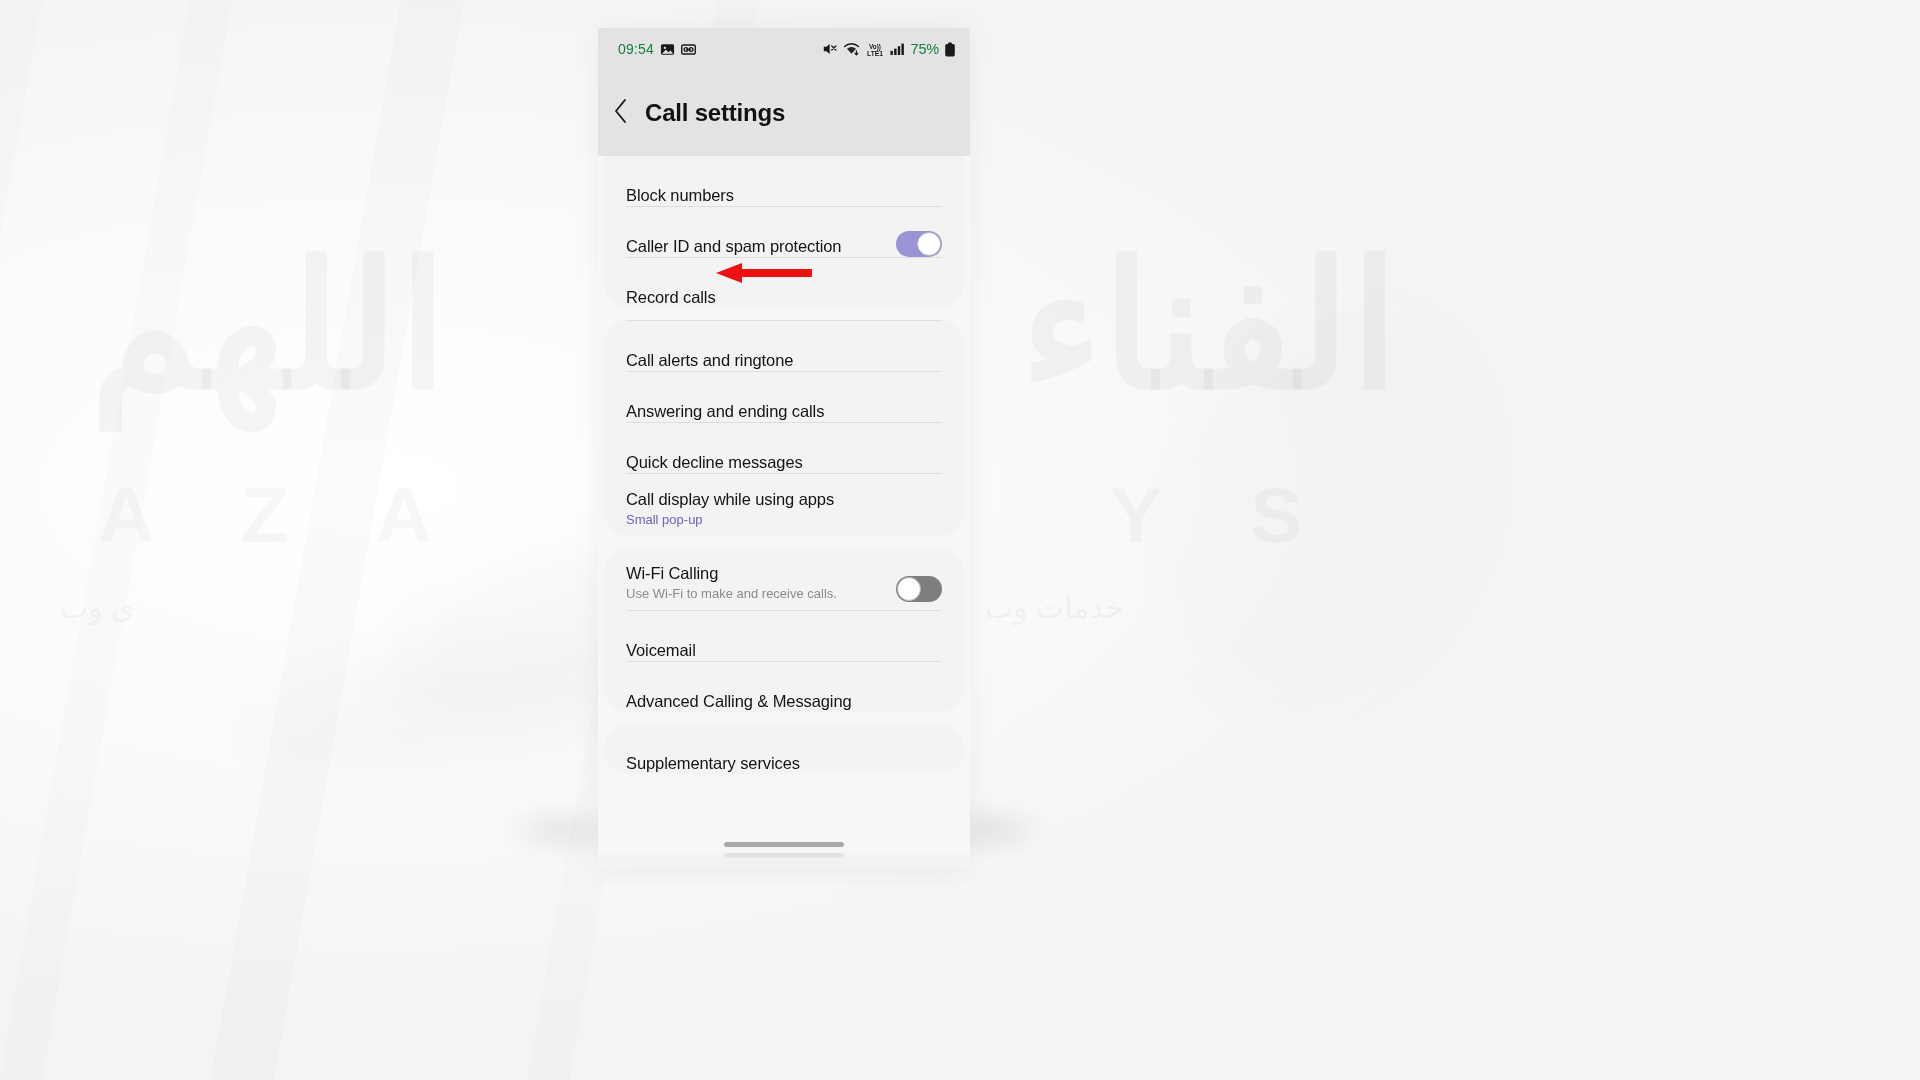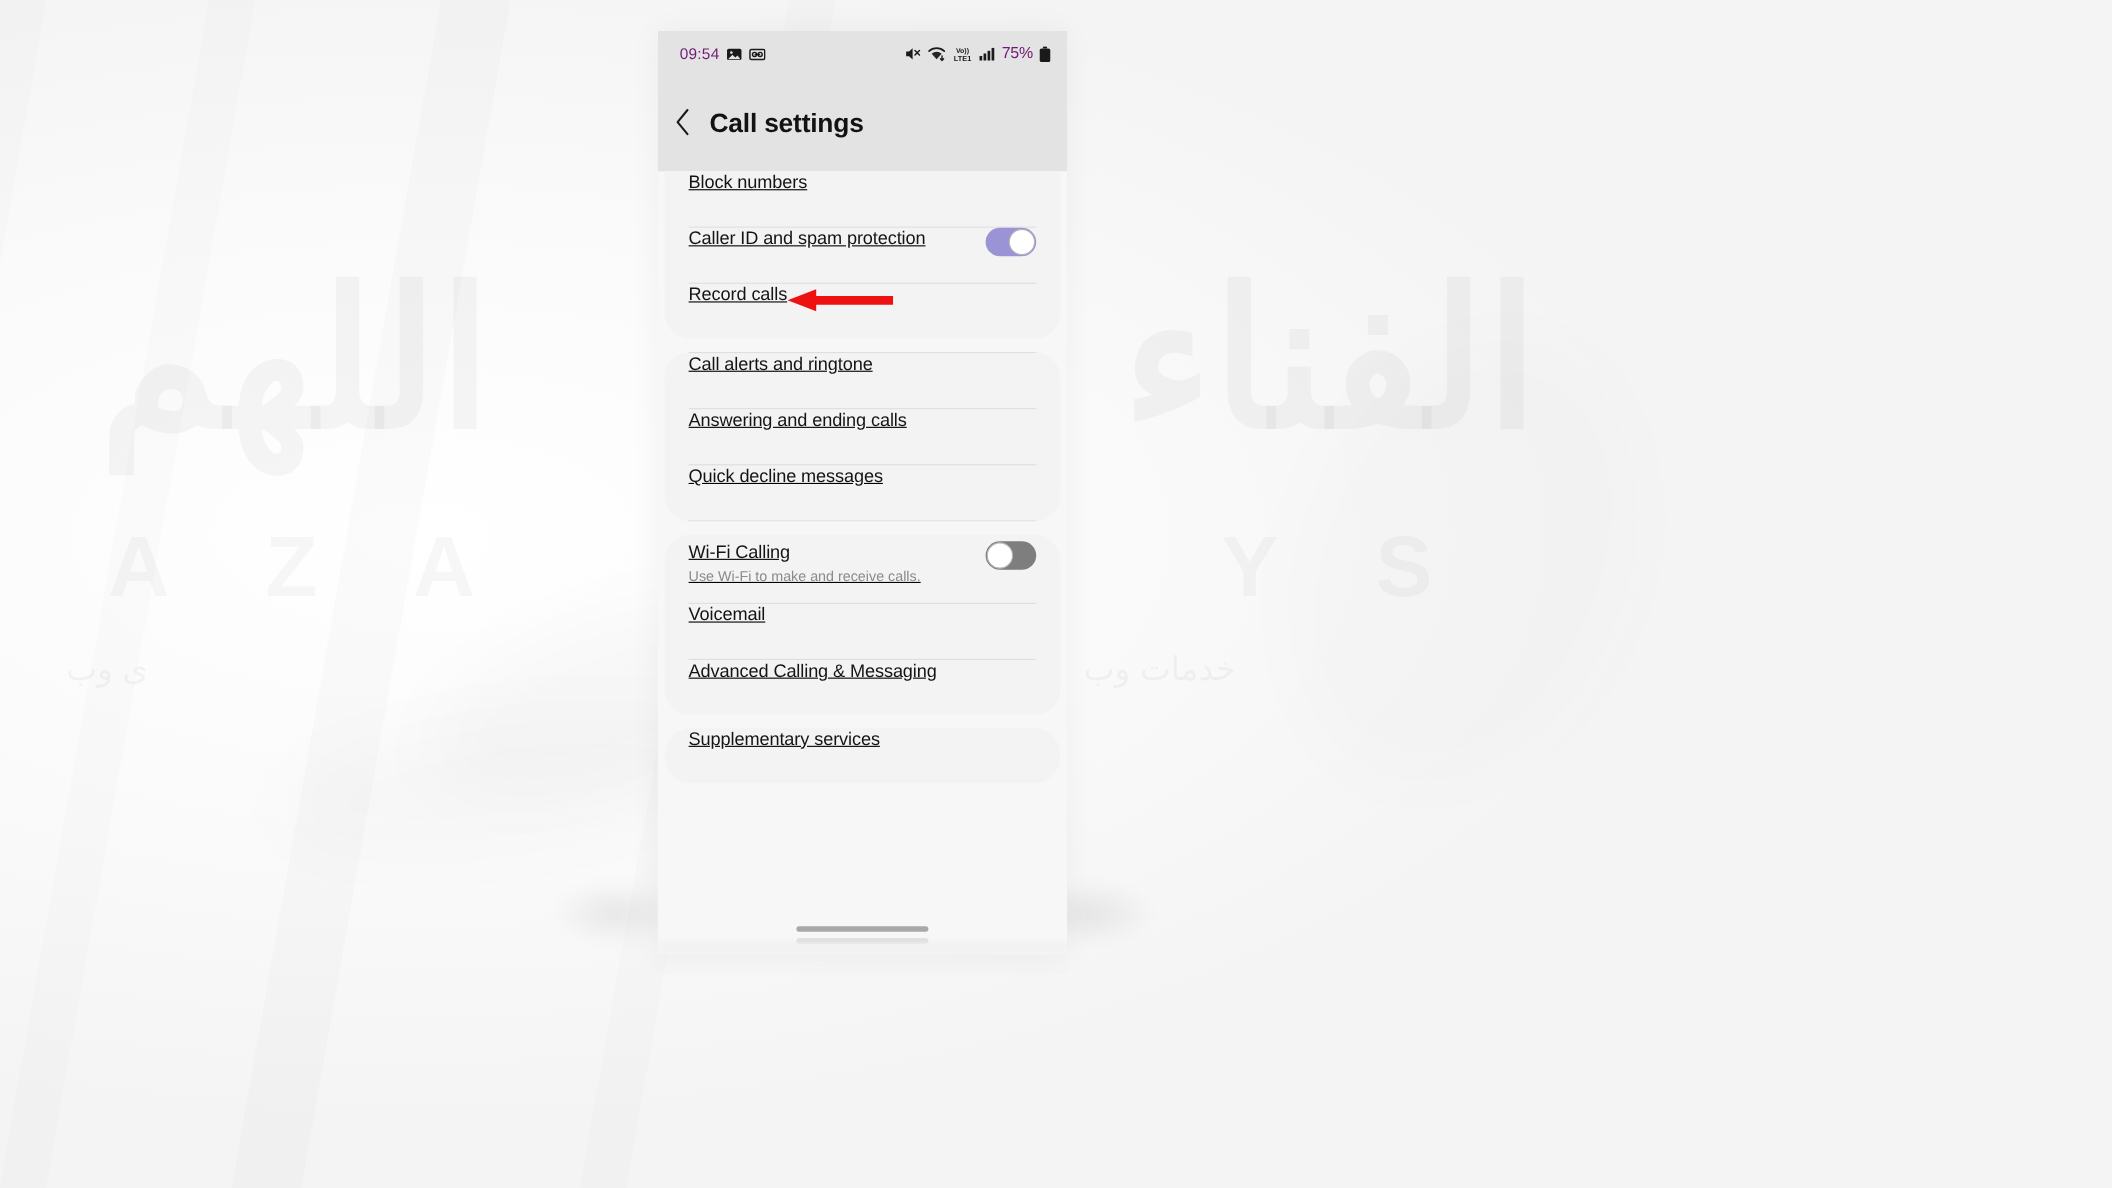--- a/index.html
+++ b/index.html
@@ -79,21 +79,21 @@
   }
 
   
   #statusbar {
     height: 42px;
     background: #e3e3e3;
     display: flex;
     align-items: center;
     padding: 0 14px 0 20px;
     font-size: 13.5px;
-    color: #701a75;
+    color: #15803d;
   }
   #sb-left { display: flex; align-items: center; gap: 6px; }
   #sb-time { font-size: 14px; letter-spacing: 0.2px; }
   #sb-right { margin-left: auto; display: flex; gap: 5px; }
   .sb-ico { display: inline-flex; align-items: center; }
   #sb-batt-pct { font-size: 14.5px; letter-spacing: -0.2px; margin-left: 1px; }
 
   
   #titlebar {
     height: 86px;
@@ -126,26 +126,25 @@
   .card {
     background: #f3f3f3;
     border-radius: 24px;
     margin: 0 6px 12px 6px;
     overflow: hidden;
   }
   .card.top { border-radius: 0 0 24px 24px; margin-top: 0; }
 
   .row {
     display: flex;
-    align-items: flex-start;
+    align-items: flex-end;
     min-height: 50px;
     padding: 0 22px 0 22px;
     position: relative;
     cursor: pointer;
-    text-decoration: underline;
   }
   .row .texts { flex: 1; min-width: 0; }
   .row .title {
     font-size: 16.5px;
     color: #141414;
     letter-spacing: -0.1px;
     line-height: 1.25;
   }
   .row .sub {
     font-size: 13px;
@@ -381,20 +380,26 @@
       </div>
       <div class="divider"></div>
 
       <div class="row">
         <div class="texts">
           <div class="title">Quick decline messages</div>
         </div>
       </div>
       <div class="divider"></div>
 
+      <div class="row tall">
+        <div class="texts">
+          <div class="title">Call display while using apps</div>
+          <div class="sub accent">Small pop-up</div>
+        </div>
+      </div>
     </div>
 
     <div class="card">
       <div class="row tall">
         <div class="texts">
           <div class="title">Wi-Fi Calling</div>
           <div class="sub">Use Wi-Fi to make and receive calls.</div>
         </div>
         <div class="toggle off">
           <div class="knob"></div>

